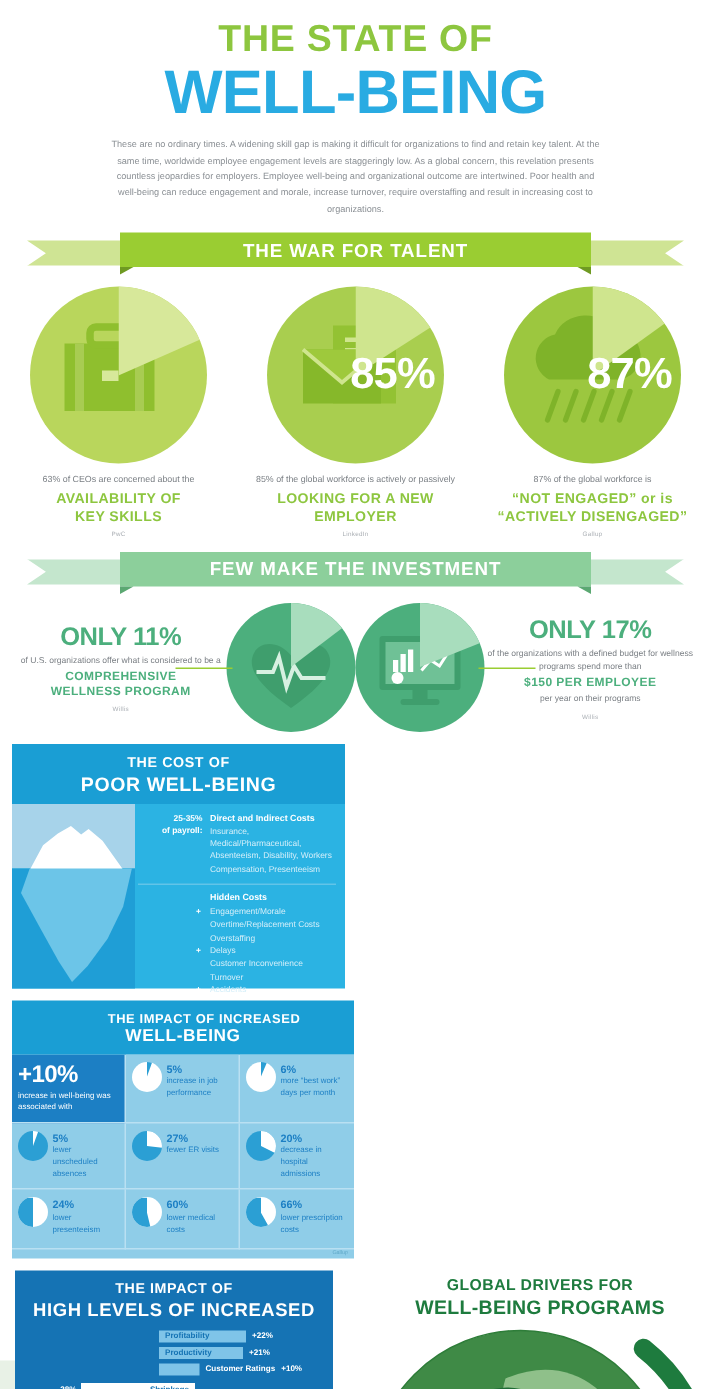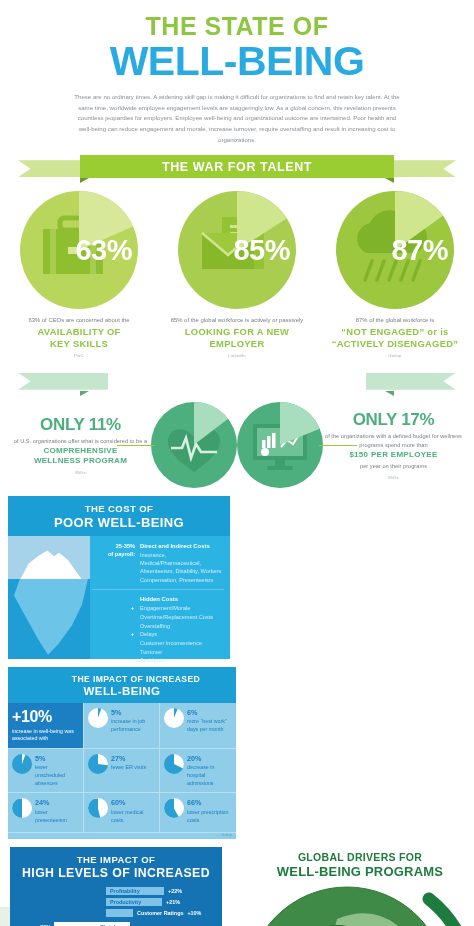--- a/index.html
+++ b/index.html
@@ -190,21 +190,20 @@
         <div class="circ" style="background:#b9d65c;">
           <div class="wedge" style="background:#d7e89a; clip-path: polygon(50% 50%, 50% 0, 100% 0, 100% 28%);"></div>
           <svg viewBox="0 0 118 118" width="118" height="118">
             <rect x="23" y="38" width="60" height="45" fill="#8fbf2e"></rect>
             <rect x="40" y="27" width="26" height="12" rx="4" fill="none" stroke="#8fbf2e" stroke-width="5"></rect>
             <rect x="30" y="38" width="6" height="45" fill="#a8cc52"></rect>
             <rect x="70" y="38" width="6" height="45" fill="#a8cc52"></rect>
             <rect x="48" y="56" width="11" height="7" fill="#d7e89a"></rect>
           </svg>
         </div>
-        <div class="pct">63%</div>
       </div>
       <div class="cap">63% of CEOs are concerned about the</div>
       <div class="cap-strong" style="white-space:pre-line">AVAILABILITY OF
 KEY SKILLS</div>
       <div class="src">PwC</div>
     </div>
 
     <div class="tcol">
       <div class="circ-wrap">
         <div class="circ" style="background:#a9ce4f;">
@@ -248,20 +247,23 @@
       <div class="cap">87% of the global workforce is</div>
       <div class="cap-strong" style="white-space:pre-line">“NOT ENGAGED” or is
 “ACTIVELY DISENGAGED”</div>
       <div class="src">Gallup</div>
     </div>
   </div>
 
   <div class="ribbon">
     <div class="rib-tail left" style="background:#c4e6cd; clip-path: polygon(0 0, 100% 0, 100% 100%, 0 100%, 14% 50%);"></div>
     <div class="rib-tail right" style="background:#c4e6cd; clip-path: polygon(0 0, 100% 0, 86% 50%, 100% 100%, 0 100%);"></div>
+    <div class="rib-main" style="background:#8ccf9b;">
+      <span>FEW MAKE THE INVESTMENT</span>
+    </div>
     <div class="rib-notch" style="left:80px; border-left:9px solid #5ba872; border-bottom:5px solid transparent;"></div>
     <div class="rib-notch" style="right:80px; border-right:9px solid #5ba872; border-bottom:5px solid transparent;"></div>
   </div>
 
   <div class="invest">
     <div class="icol">
       <div class="only-txt">
         <div class="only-big">ONLY 11%</div>
         <div class="only-sm">of U.S. organizations offer what is considered to be a</div>
         <div class="only-strong" style="white-space:pre-line">COMPREHENSIVE

